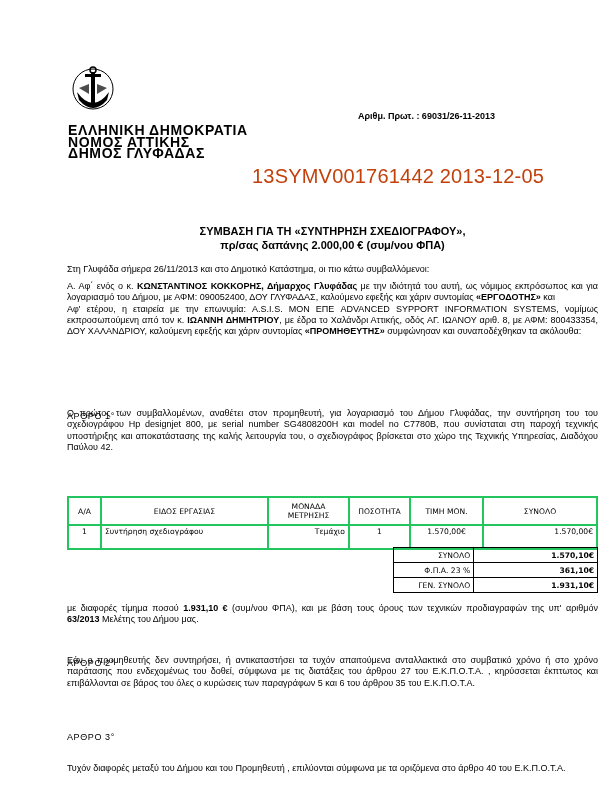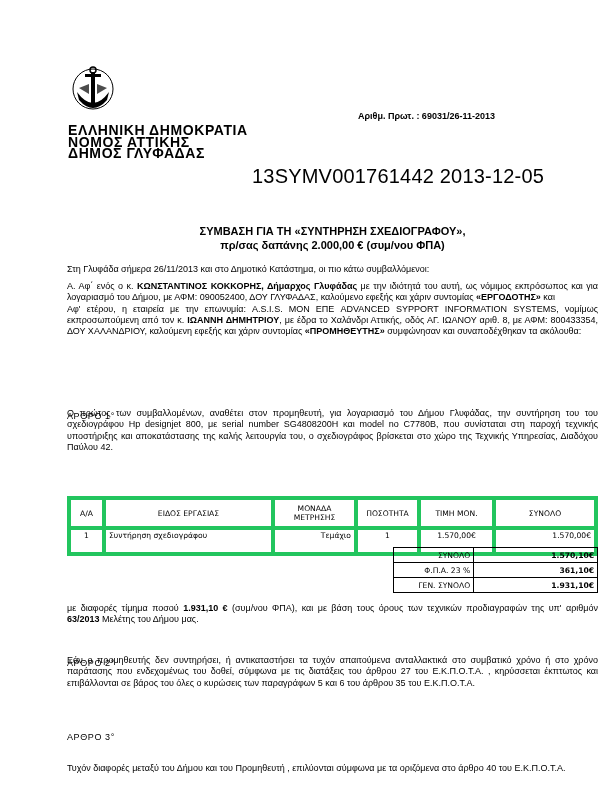--- a/index.html
+++ b/index.html
@@ -2,29 +2,29 @@
 <html><head>
 <meta charset="utf-8">
 <style>
   html, body { margin: 0; padding: 0; background: #ffffff; }
   body { width: 612px; height: 792px; position: relative; overflow: hidden;
          font-family: "Liberation Sans", "DejaVu Sans", sans-serif; color: #000; }
   .abs { position: absolute; }
   .logo { left: 67px; top: 62px; width: 52px; height: 52px; }
   .agency { left: 68px; top: 125px; font-size: 14px; font-weight: bold; line-height: 11.5px; letter-spacing: 0.6px; }
   .protocol { left: 358px; top: 111px; font-size: 9px; font-weight: bold; }
-  .ada { left: 252px; top: 165px; font-size: 20px; color: #000000; letter-spacing: 0.2px; }
+  .ada { left: 252px; top: 165px; font-size: 20px; color: #c2410c; letter-spacing: 0.2px; }
   .title { left: 67px; width: 531px; top: 224px; text-align: center; font-size: 11px; font-weight: bold; line-height: 14px; }
   .intro { left: 67px; width: 531px; top: 264px; font-size: 9px; }
   .para { left: 67px; width: 531px; font-size: 9px; line-height: 11.3px; text-align: justify; }
   .para b { font-weight: bold; }
   .art-title { left: 67px; font-size: 9px; letter-spacing: 0.6px; margin-top: 15px; }
   table.items { position: absolute; left: 67px; top: 496px; width: 531px; border-collapse: collapse;
                 font-family: "DejaVu Sans", sans-serif; font-size: 7.6px; }
-  table.items td, table.items th { border: 4px solid #22c55e; padding: 1px 3px; font-weight: normal; vertical-align: middle; }
+  table.items td, table.items th { border: 2px solid #22c55e; padding: 1px 3px; font-weight: normal; vertical-align: middle; }
   table.items th { height: 24px; text-align: center; }
   table.items td { height: 20px; vertical-align: top; }
   .c-aa { width: 25px; text-align: center; }
   .c-kind { width: 159px; }
   .c-unit { width: 73px; text-align: right; }
   .c-qty { width: 53px; text-align: center; }
   .c-price { width: 65px; text-align: center; }
   .c-total { text-align: right; }
   table.sum { position: absolute; left: 393px; top: 547px; width: 205px; border-collapse: collapse;
               font-family: "DejaVu Sans", sans-serif; font-size: 7.6px; }

